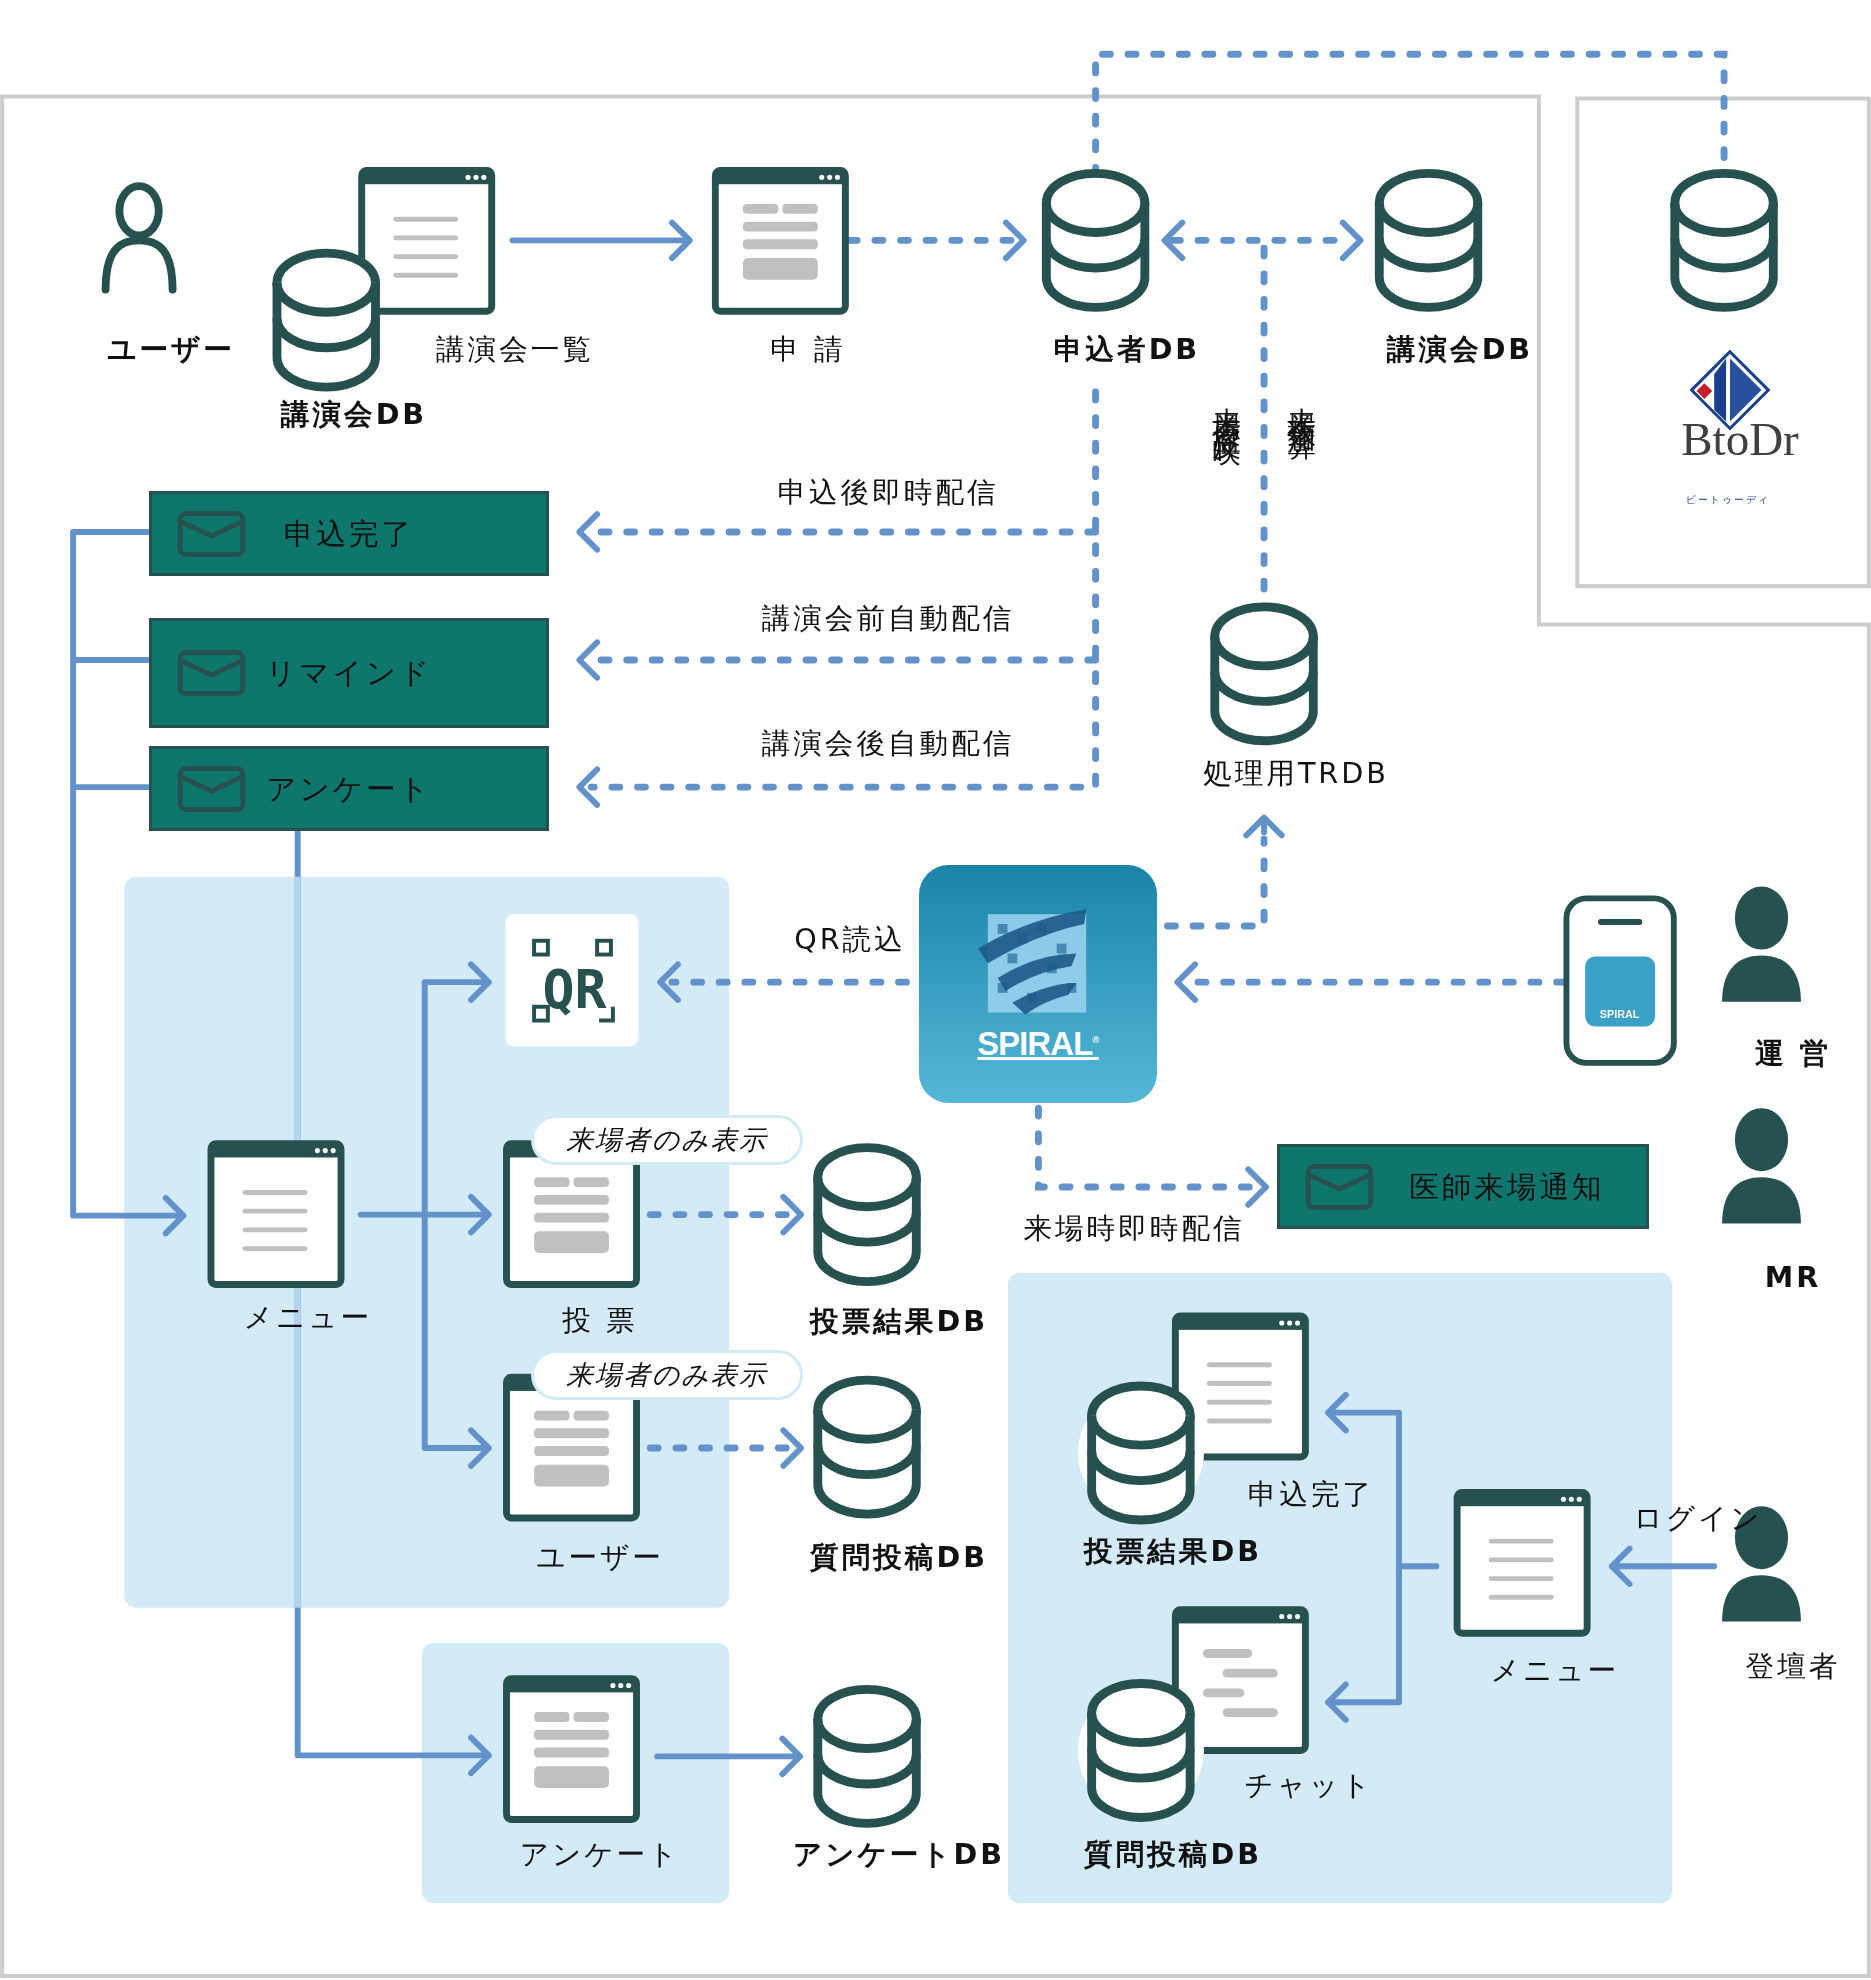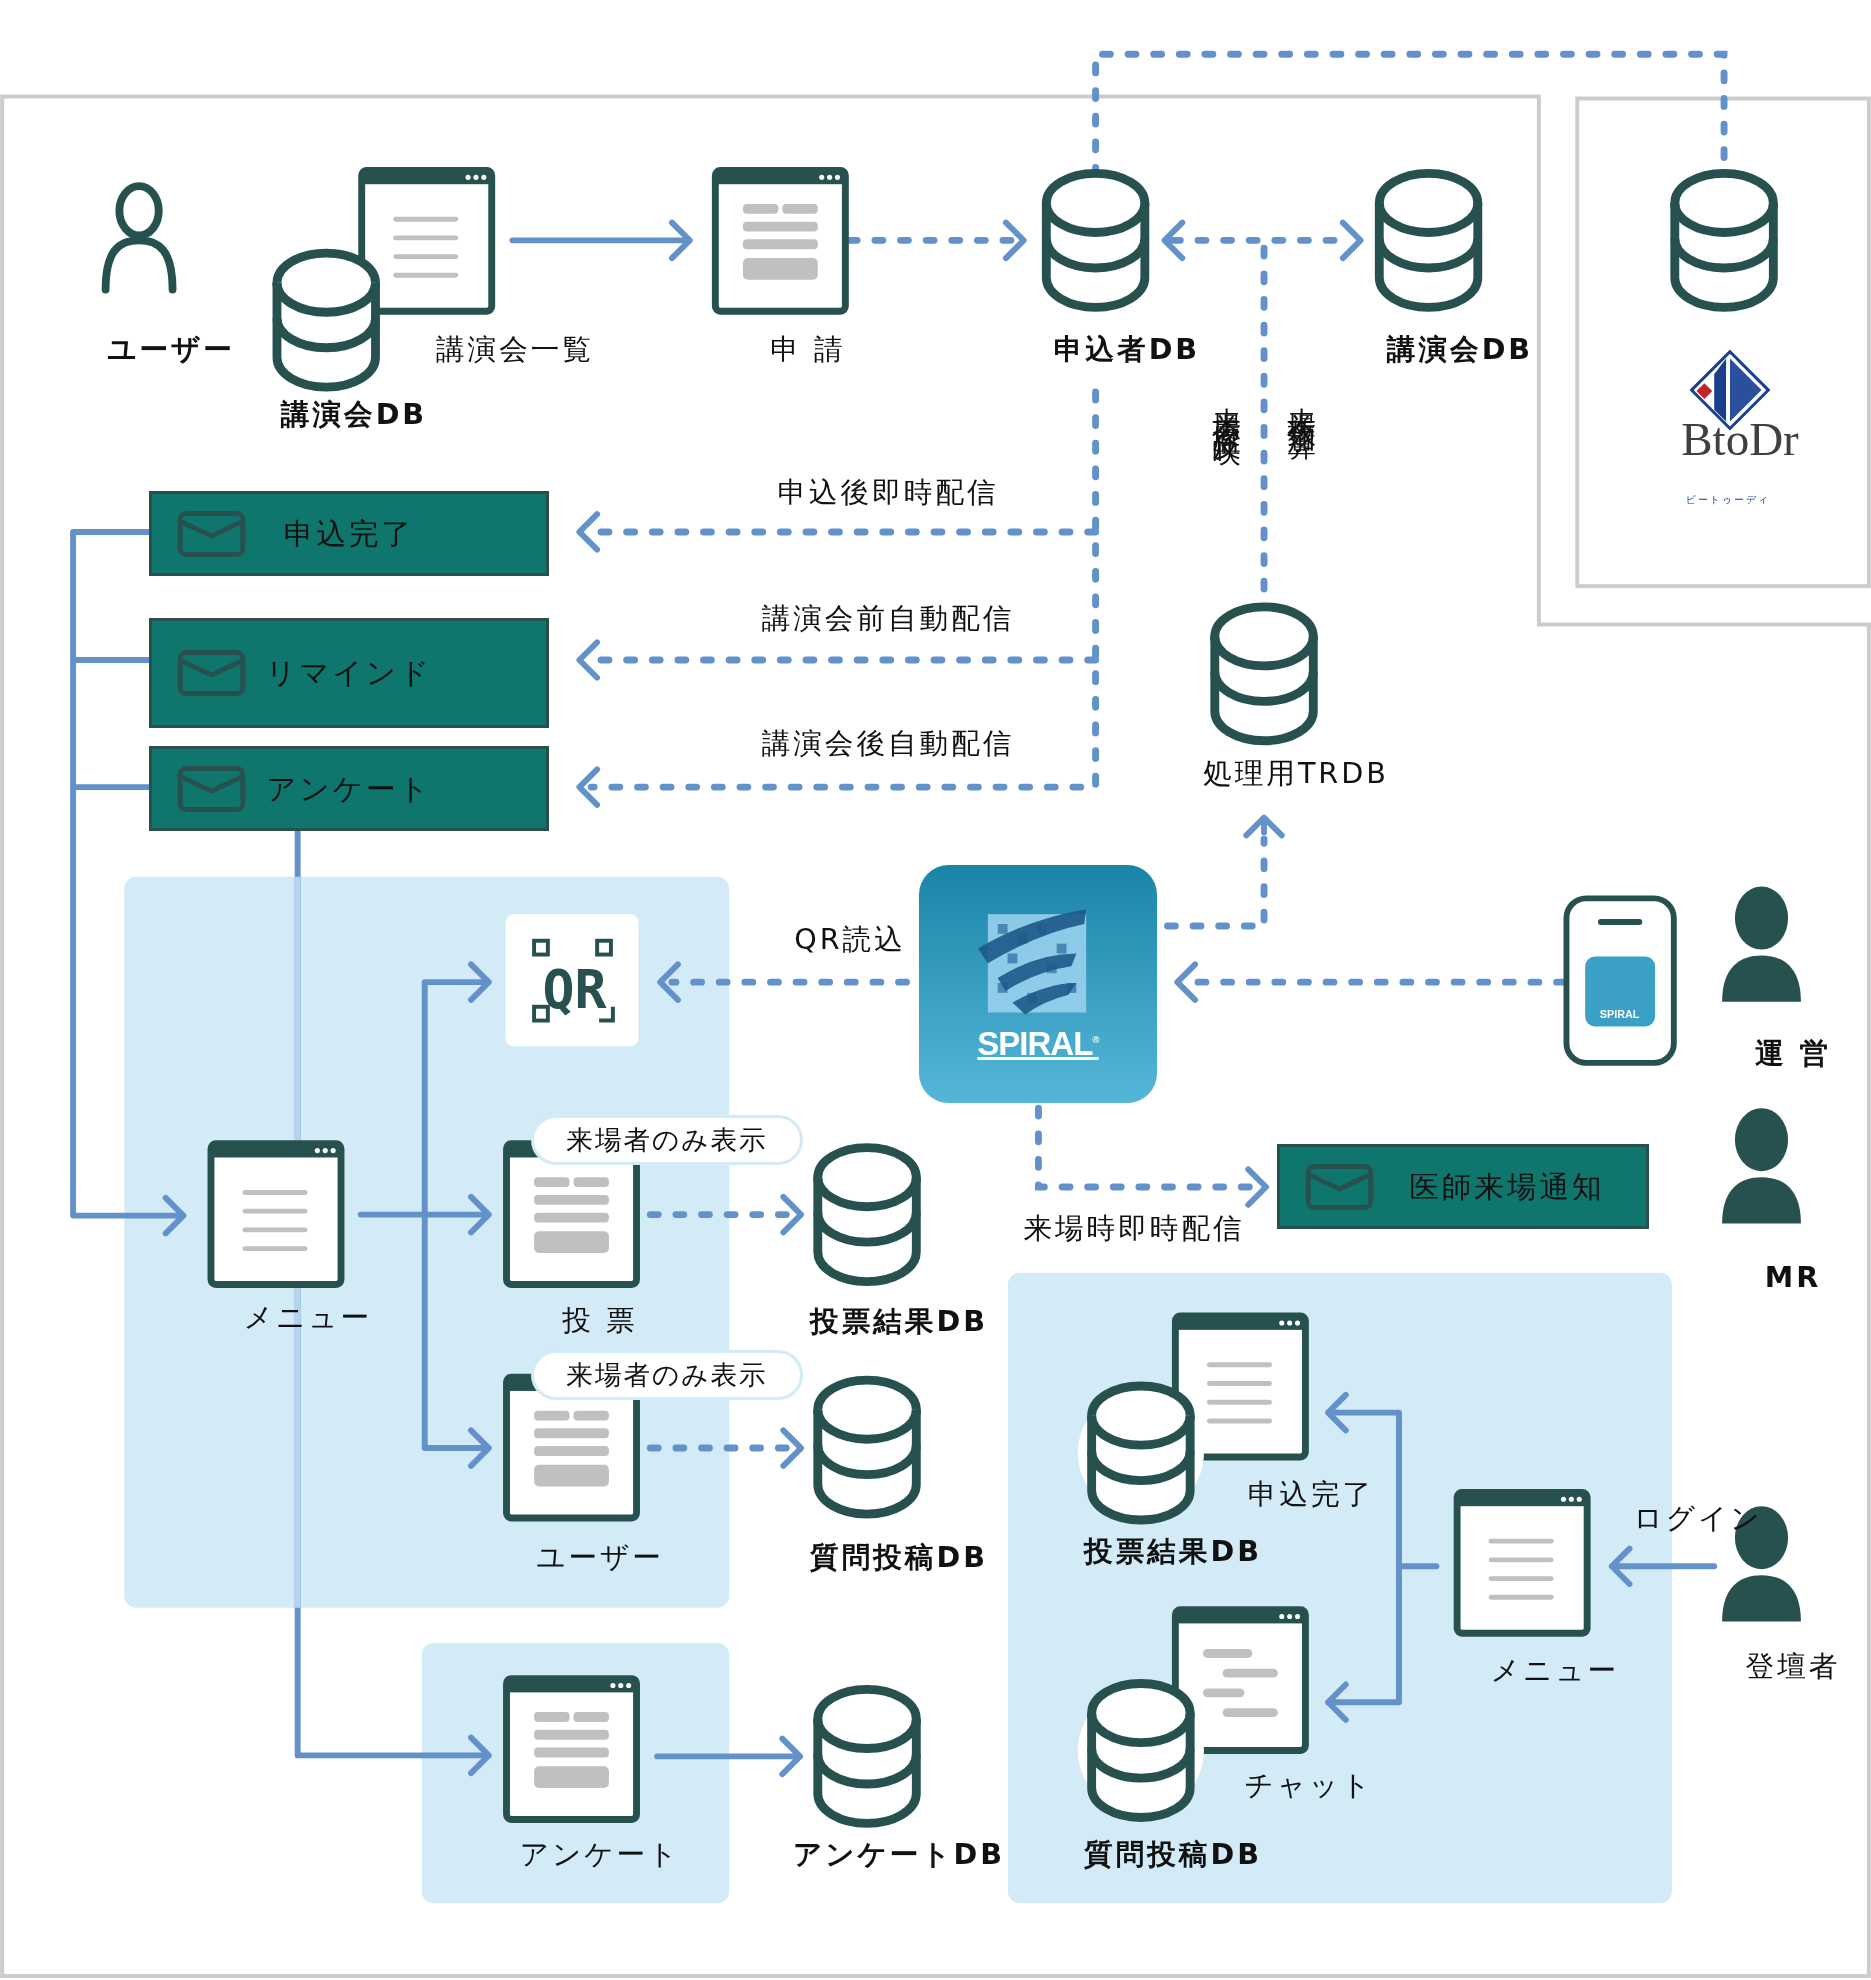--- a/index.html
+++ b/index.html
@@ -4,21 +4,21 @@
 <style>
   html,body{margin:0;padding:0;background:#fff;}
   body{width:1872px;height:1981px;position:relative;overflow:hidden;font-family:"DejaVu Sans",sans-serif;color:#111;}
   svg#diagram{position:absolute;left:0;top:0;}
   .lbl{position:absolute;transform:translate(-50%,-50%);white-space:nowrap;font-size:28.6px;letter-spacing:3px;color:#111;margin-left:32px;}
   .lbl.b{font-weight:bold;}
   .vlbl{position:absolute;transform:translateX(-50%);writing-mode:vertical-rl;font-size:28.6px;letter-spacing:5.9px;color:#111;}
   .mailbox{position:absolute;box-sizing:border-box;border:3.9px solid #27514f;background:#0f766e;padding-left:20px;}
   .mailbox .txt{position:absolute;left:50%;top:50%;transform:translate(-50%,-50%);font-size:29.6px;letter-spacing:3px;white-space:nowrap;}
   .mailbox .env{position:absolute;left:24.6px;top:50%;transform:translateY(-50%);}
-  .pill{position:absolute;box-sizing:border-box;border:3.9px solid #d3eaf7;border-radius:29.6px;background:#fff;display:flex;align-items:center;justify-content:center;font-size:26.6px;letter-spacing:2px;white-space:nowrap;}
+  .pill{position:absolute;box-sizing:border-box;border:3.9px solid #d3eaf7;border-radius:29.6px;background:#fff;display:flex;align-items:center;justify-content:center;font-size:26.6px;letter-spacing:2px;white-space:nowrap;font-style:italic;}
   .spiral{position:absolute;left:919px;top:865px;width:238px;height:238px;border-radius:29.6px;background:linear-gradient(#1a84a8,#55b7d8);}
   .spiral .word{position:absolute;left:0;right:0;top:160px;text-align:center;color:#fff;font-weight:bold;font-size:33px;font-family:"Liberation Sans",sans-serif;letter-spacing:-1px;text-decoration:underline;}
   .logo-text{position:absolute;transform:translate(-50%,0);font-family:"Liberation Serif",serif;color:#404040;font-size:47px;white-space:nowrap;margin-left:8px;}
   .logo-sub{position:absolute;transform:translate(-50%,0);font-size:9.9px;color:#1a3f8c;letter-spacing:2px;white-space:nowrap;text-align:center;}
 </style>
 </head>
 <body>
 
 <svg id="diagram" width="1872" height="1981" viewBox="0 0 1900 2011">
   <defs>

